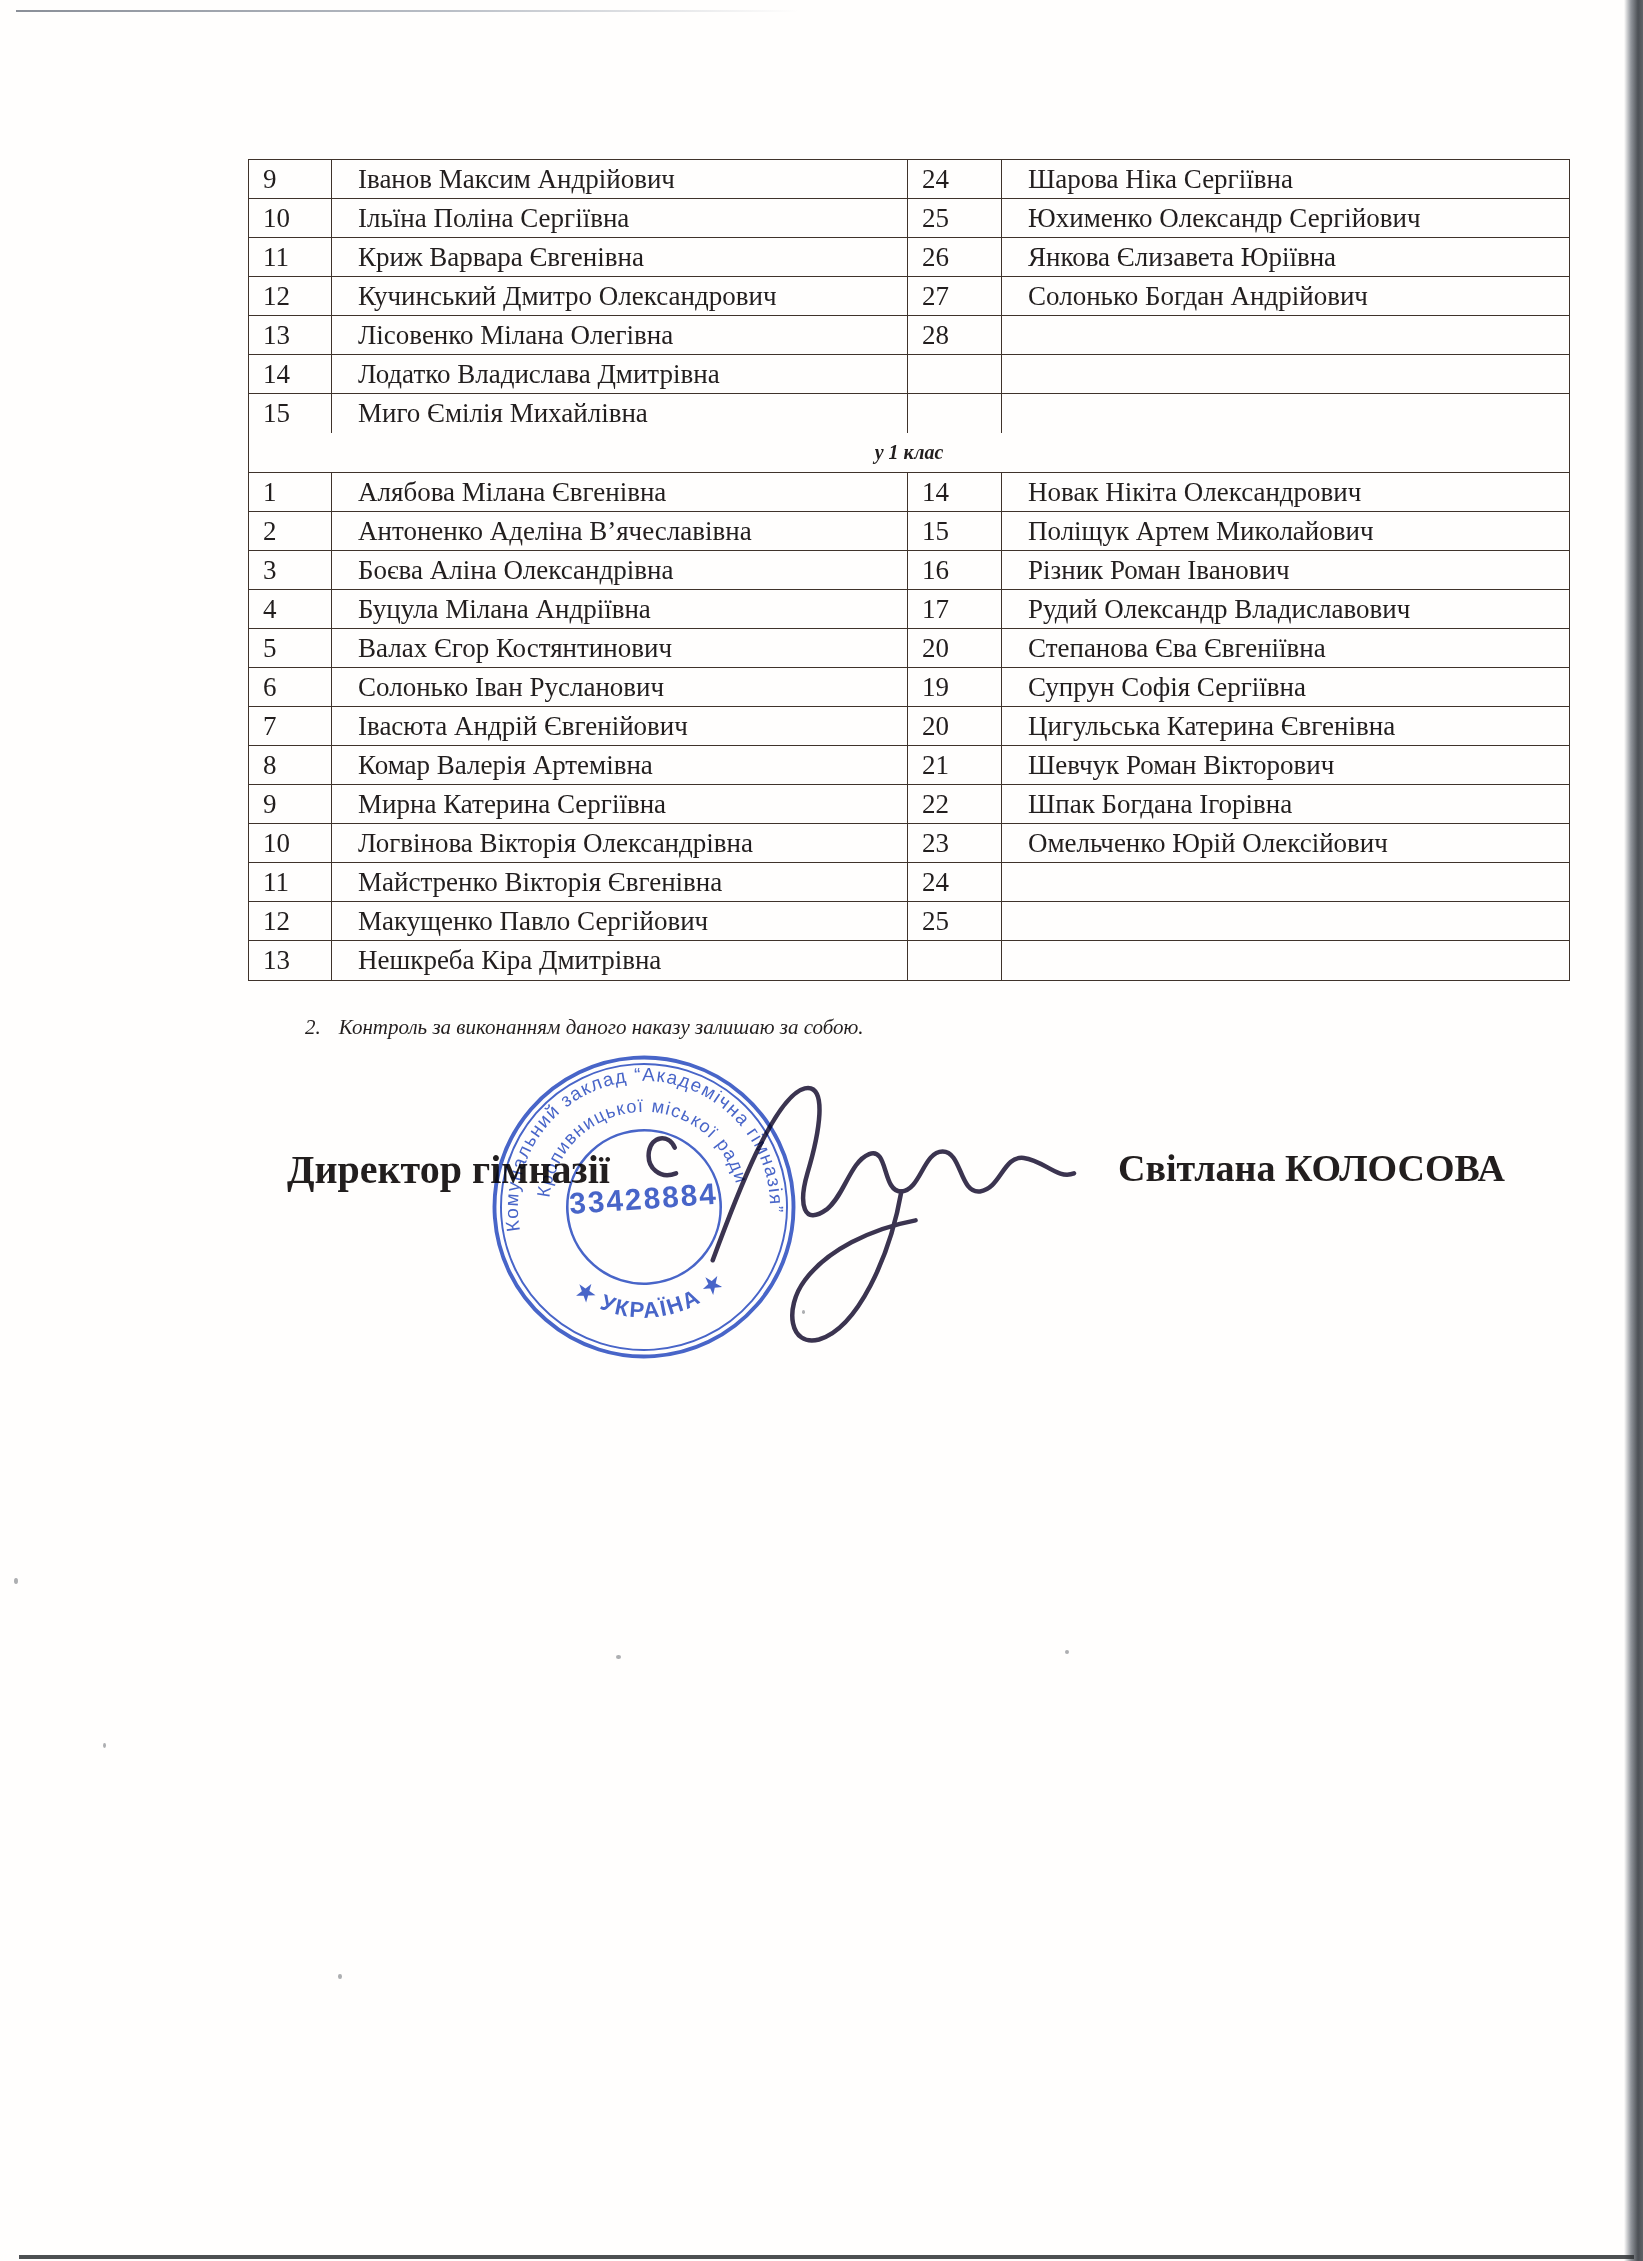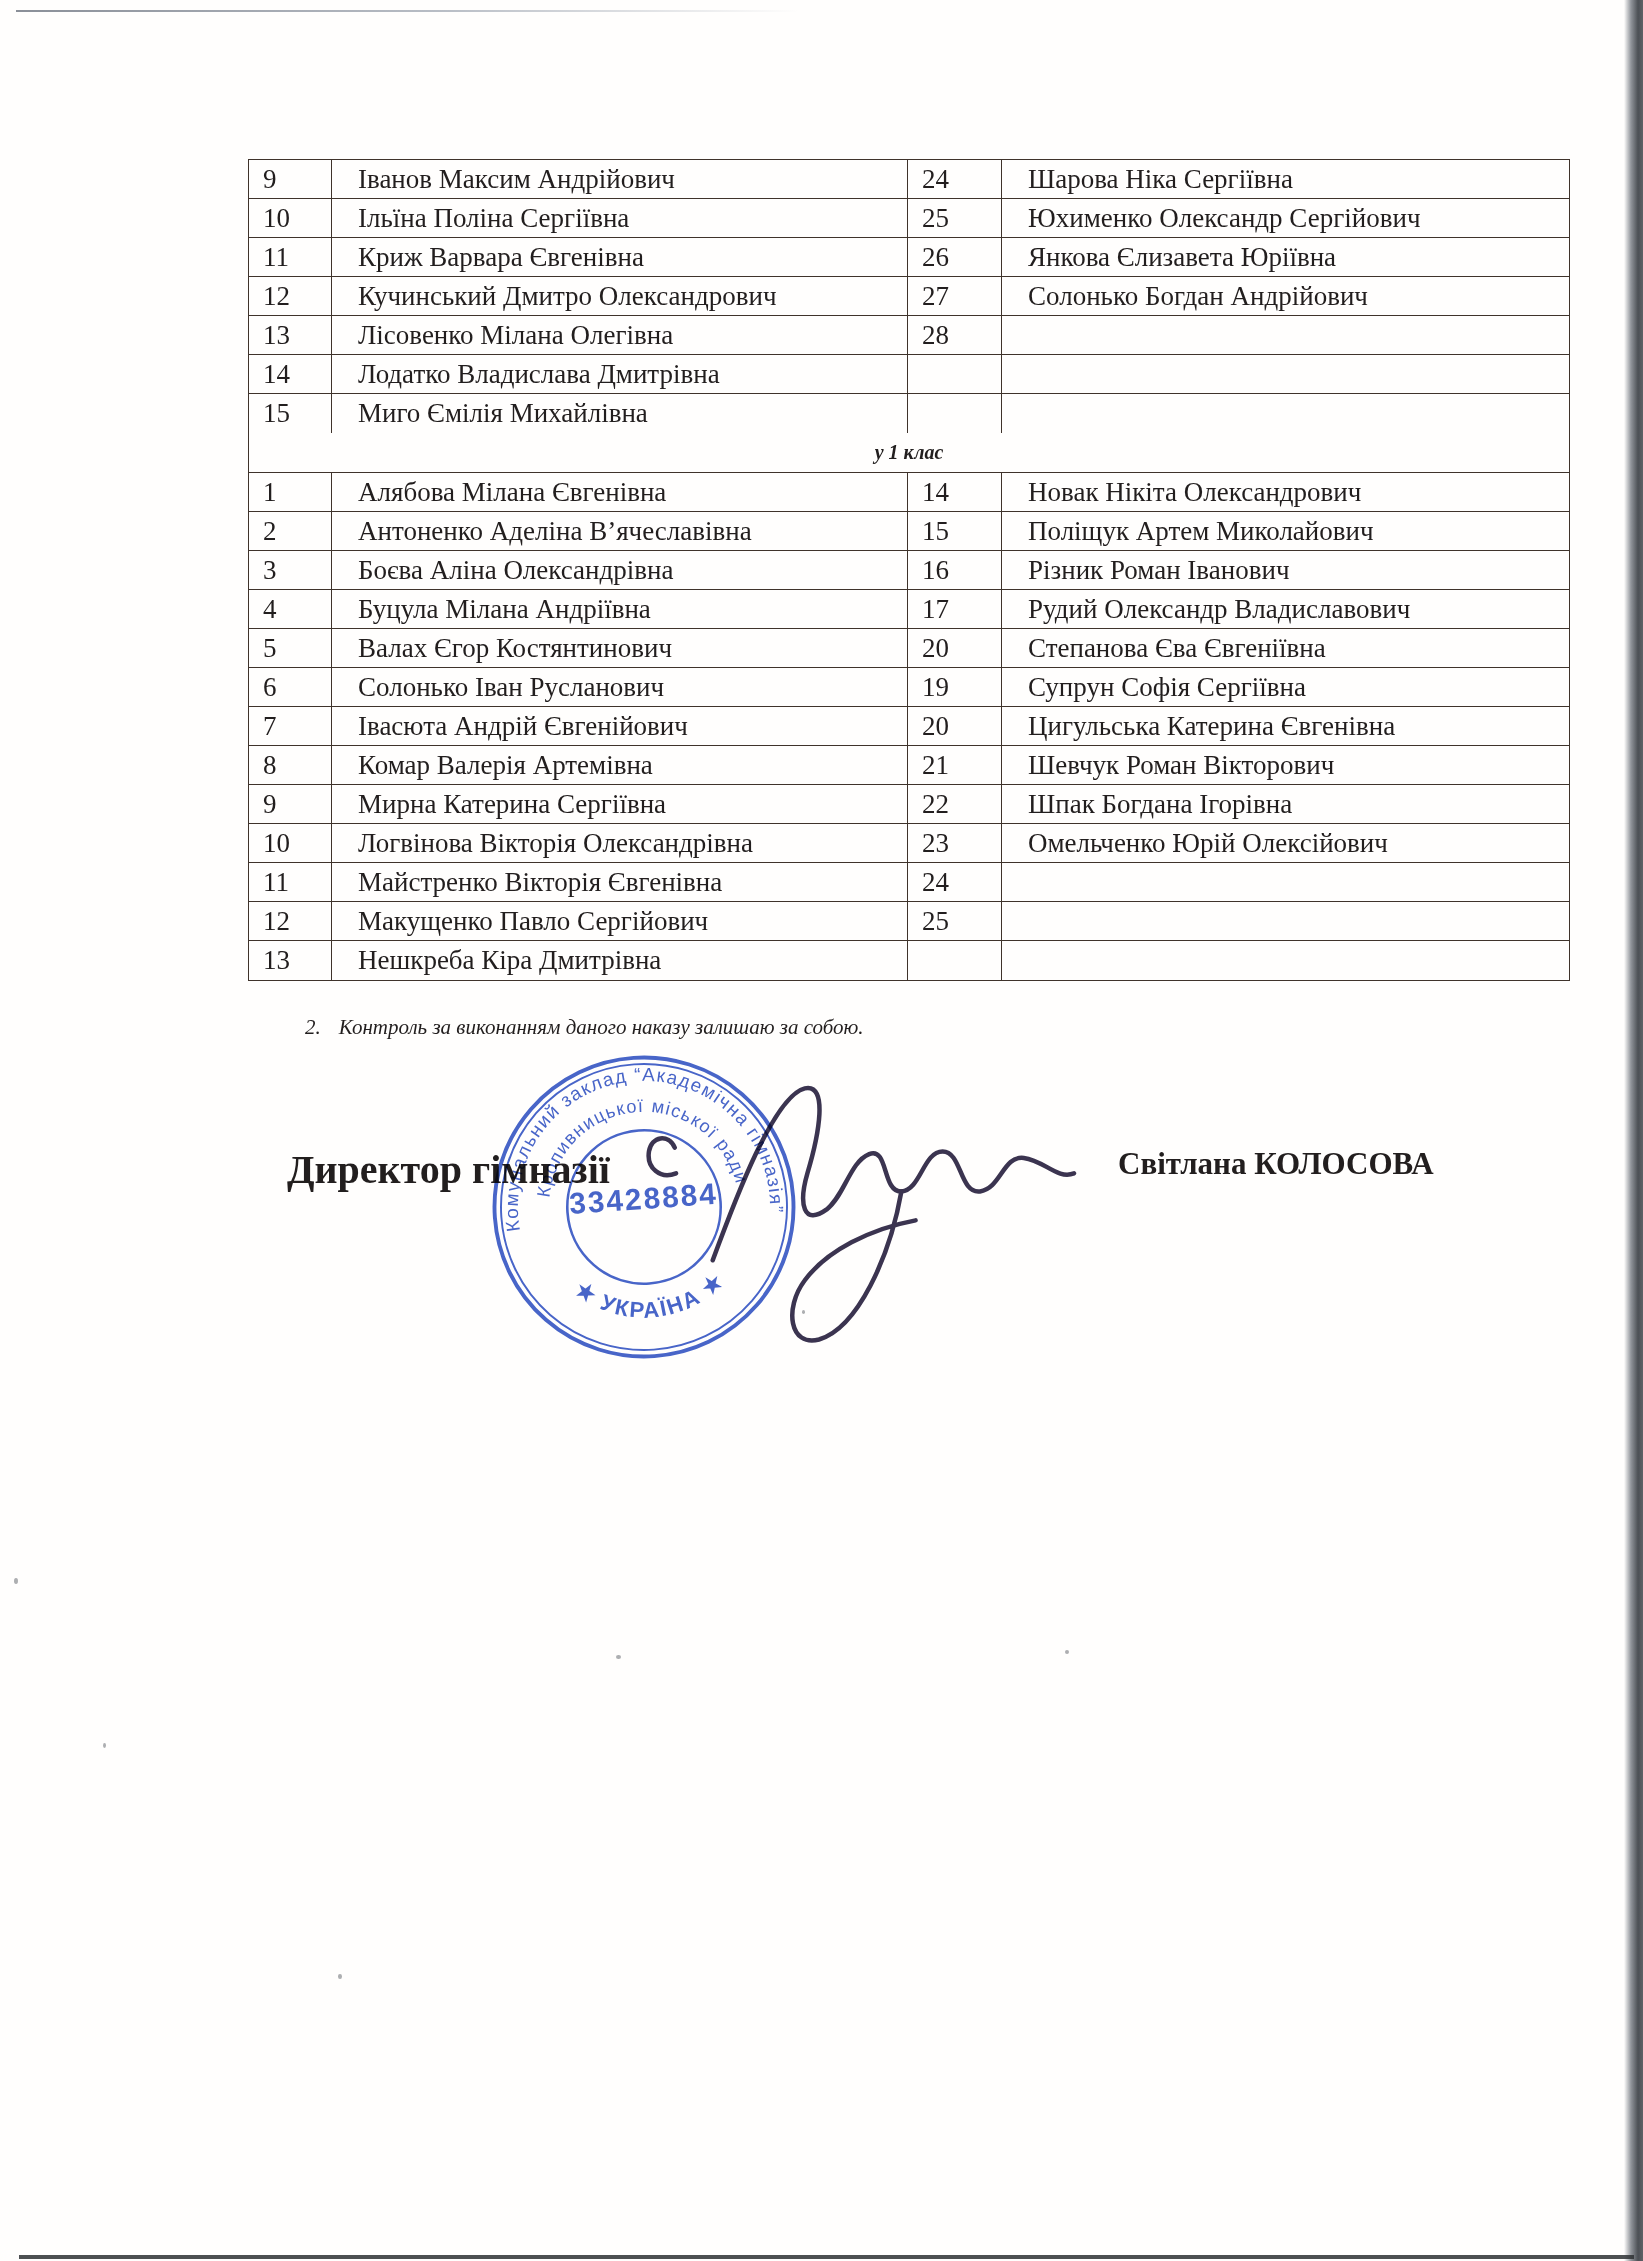--- a/index.html
+++ b/index.html
@@ -28,21 +28,21 @@
   .t-row .c-name:not(:last-child){border-right:1.3px solid #3f332b;}
   .t-row:last-child .cell{border-bottom:none;}
   .header-row{height:40px;box-sizing:border-box;border-bottom:1.3px solid #3f332b;
     display:flex;align-items:center;justify-content:center;
     font-size:20px;font-weight:bold;font-style:italic;}
 
   
   .para{position:absolute;left:305px;top:1009px;width:1225px;font-size:21px;line-height:37px;font-style:italic;}
   .para .num{display:inline-block;margin-right:18px;}
   .sign-line-label{position:absolute;left:287px;top:1146px;font-size:40px;font-weight:bold;}
-  .sign-line-name{position:absolute;left:1118px;top:1146px;font-size:31px;font-weight:bold;}
+  .sign-line-name{position:absolute;left:1118px;top:1146px;font-size:38px;font-weight:bold;}
 
   .stamp-svg{position:absolute;left:488px;top:1051px;width:312px;height:312px;
     transform:rotate(-4deg);opacity:.88;mix-blend-mode:multiply;}
   .stamp-svg text{font-family:"Liberation Sans",sans-serif;}
   .signature-svg{position:absolute;left:645px;top:1051px;width:451px;height:322px;
     mix-blend-mode:multiply;}
 </style>
 </head>
 <body>
 

